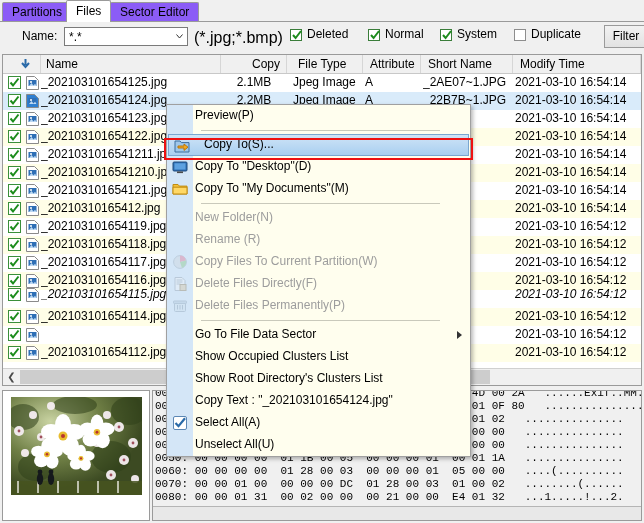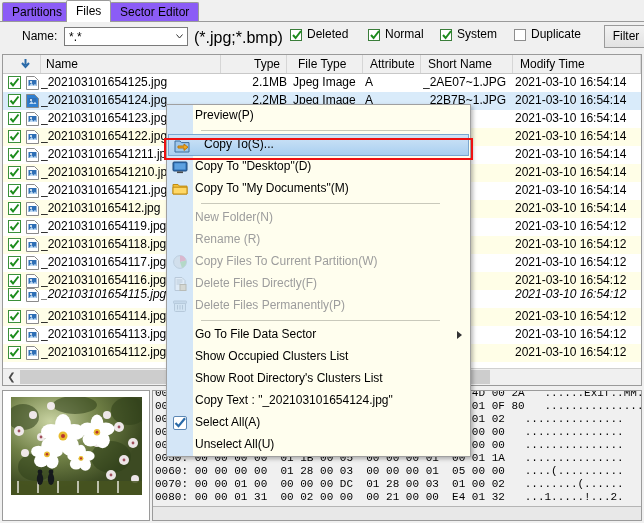--- a/index.html
+++ b/index.html
@@ -50,21 +50,21 @@
   .hdr:after{content:"";position:absolute;left:0;bottom:0;width:638px;height:1px;background:#c8c8c8;}
   .hc{position:absolute;top:0;height:19px;line-height:18px;font-size:12px;
       border-right:1px solid #d6d6d6;box-sizing:border-box;padding-left:5px;}
   .hc.r{text-align:right;padding-right:6px;padding-left:0;}
 
   .rows{position:absolute;left:0;top:19px;width:638px;height:293px;}
   .row{position:absolute;left:0;width:638px;height:18px;}
   .row.alt{background:#fffee7;}
   .row.sel{background:#d9ebfa;}
   .cell{position:absolute;top:0;height:18px;line-height:17px;font-size:12px;white-space:nowrap;overflow:hidden;}
-  .cell.r{text-align:right;}
+  .cell.r{text-align:center;}
   .cbx{position:absolute;left:5px;top:2px;width:13px;height:13px;border:1px solid #3a8f3a;background:#fff;box-sizing:border-box;}
   .fico{position:absolute;left:23px;top:2px;width:13px;height:14px;}
 
   .hscroll{position:absolute;left:0;bottom:0;width:638px;height:17px;background:#f0f0f0;border-top:1px solid #d0d0d0;box-sizing:border-box;}
   .hsArrow{position:absolute;top:0;width:17px;height:16px;background:#f0f0f0;text-align:center;line-height:15px;font-size:10px;color:#4a4a4a;}
   .hsThumb{position:absolute;left:17px;top:1px;width:470px;height:14px;background:#cdcdcd;}
 
   
   .preview{position:absolute;left:2px;top:390px;width:148px;height:131px;
            background:#fff;border:1px solid #9a9a9a;box-sizing:border-box;}
@@ -146,21 +146,21 @@
   </div>
 
   <div class="filterbtn"><span>Filter</span></div>
 
   <div class="listwrap">
     <div class="hdr" id="listHeader">
         <span class="hc" style="left: 0px; width: 38px;"><svg width="13" height="13" viewBox="0 0 13 13" style="margin:3px 0 0 11px">
             <path d="M6.5 1 v6 M3 5 l3.5 4 L10 5" fill="none" stroke="#2a6aa8" stroke-width="2"></path>
           </svg></span>
         <div class="hc" style="left: 38px; width: 180px;">Name</div>
-        <div class="hc r" style="left: 218px; width: 66px;">Type</div>
+        <div class="hc r" style="left: 218px; width: 66px;">Copy</div>
         <div class="hc" style="left: 290px; width: 70px;">File Type</div>
         <div class="hc" style="left: 362px; width: 56px;">Attribute</div>
         <div class="hc" style="left: 420px; width: 90px;">Short Name</div>
         <div class="hc" style="left: 512px; width: 126px;">Modify Time</div>
       </div>
     <div class="rows" id="listRows">
         <div class="row" style="top: 0px;">
           <span class="cbx"><svg width="11" height="11" viewBox="0 0 11 11">
               <path d="M1.5 5.5 L4 8.5 L9.5 1.5" fill="none" stroke="#1c8c1c" stroke-width="2"></path>
             </svg></span>
@@ -365,21 +365,20 @@
         <div class="row" style="top: 252px;">
           <span class="cbx"><svg width="11" height="11" viewBox="0 0 11 11">
               <path d="M1.5 5.5 L4 8.5 L9.5 1.5" fill="none" stroke="#1c8c1c" stroke-width="2"></path>
             </svg></span>
           <span class="fico"><svg width="13" height="14" viewBox="0 0 13 14">
               <path d="M0.5 0.5 h8 l4 4 v9 h-12 z" fill="#ffffff" stroke="#8a8a8a"></path>
               <rect x="2.5" y="4" width="8" height="6" fill="#2f6fb5"></rect>
               <circle cx="5" cy="6" r="1" fill="#ffffff"></circle>
               <path d="M3 10 l2.5 -3 l2 2.4 l1.6 -1.6 l1.4 2.2 z" fill="#bcd8f2"></path>
             </svg></span>
-          <span class="cell" style="left: 38px; width: 180px;">_202103101654113.jpg</span>
           <span class="cell" style="left: 420px; width: 90px;">JPG</span>
           <span class="cell" style="left: 512px; width: 126px;">2021-03-10 16:54:12</span>
         </div>
         <div class="row alt" style="top: 270px;">
           <span class="cbx"><svg width="11" height="11" viewBox="0 0 11 11">
               <path d="M1.5 5.5 L4 8.5 L9.5 1.5" fill="none" stroke="#1c8c1c" stroke-width="2"></path>
             </svg></span>
           <span class="fico"><svg width="13" height="14" viewBox="0 0 13 14">
               <path d="M0.5 0.5 h8 l4 4 v9 h-12 z" fill="#ffffff" stroke="#8a8a8a"></path>
               <rect x="2.5" y="4" width="8" height="6" fill="#2f6fb5"></rect>

